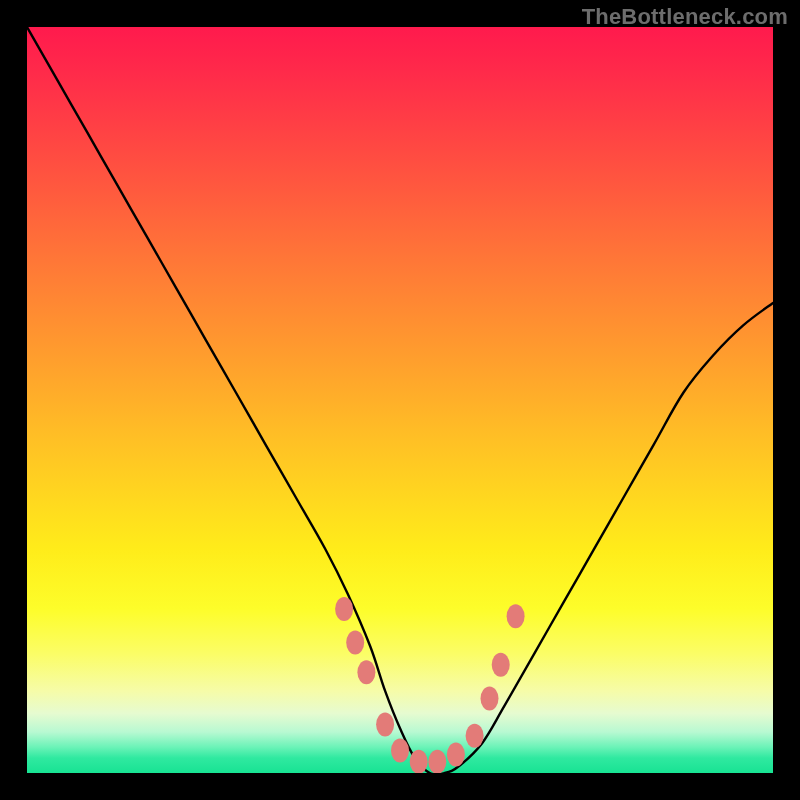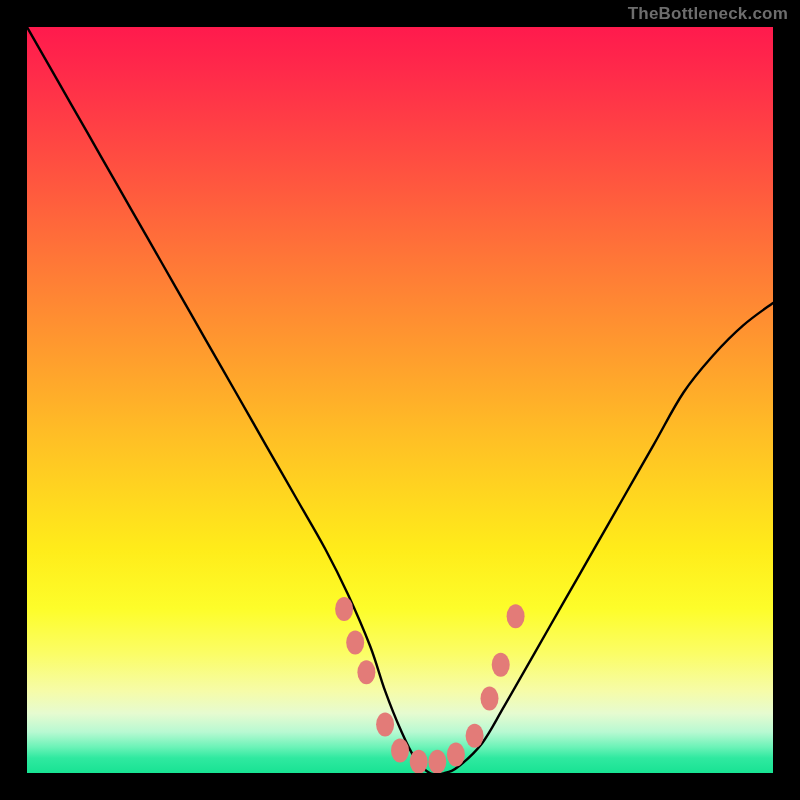--- a/index.html
+++ b/index.html
@@ -46,21 +46,21 @@
       #b8f9d2 94.5%,
       #6cf3b8 96.5%,
       #2fe9a0 98%,
       #18e393 100%
     );
   }
   .watermark {
     position: absolute;
     top: 4px;
     right: 12px;
-    font-size: 17px;
+    font-size: 22px;
     font-weight: 600;
     color: #6d6d6d;
     letter-spacing: 0.2px;
     user-select: none;
   }
   svg.curve {
     position: absolute;
     inset: 0;
   }
 </style>

